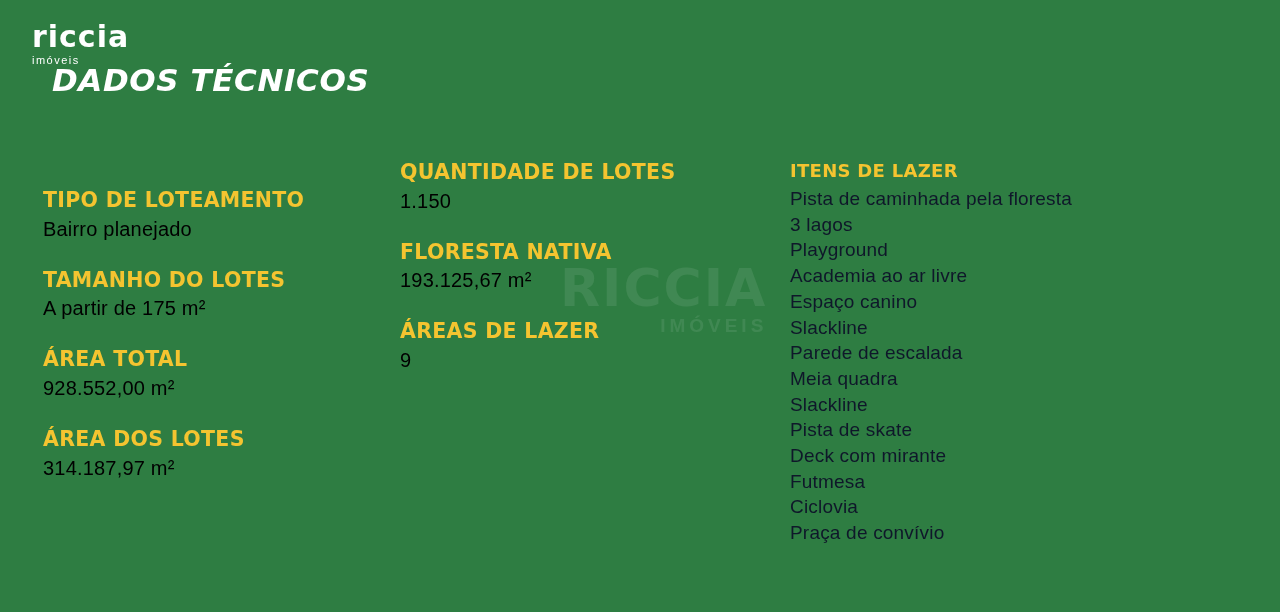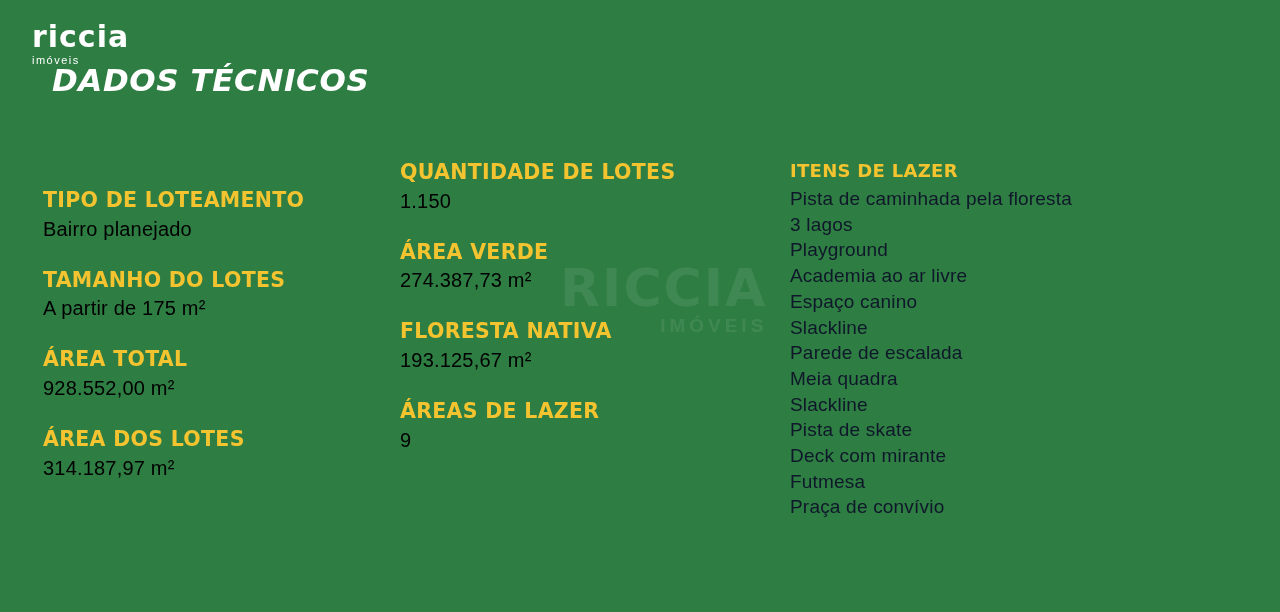--- a/index.html
+++ b/index.html
@@ -177,24 +177,20 @@
       <div class="field">
         <span class="field-label">ÁREA DOS LOTES</span>
         <span class="field-value">314.187,97 m²</span>
       </div>
     </div>
 
     <div class="col col-2">
       <div class="field">
         <span class="field-label">QUANTIDADE DE LOTES</span>
         <span class="field-value">1.150</span>
-      </div>
-      <div class="field">
-        <span class="field-label">ÁREA VERDE</span>
-        <span class="field-value">274.387,73 m²</span>
       </div>
       <div class="field">
         <span class="field-label">FLORESTA NATIVA</span>
         <span class="field-value">193.125,67 m²</span>
       </div>
       <div class="field">
         <span class="field-label">ÁREAS DE LAZER</span>
         <span class="field-value">9</span>
       </div>
     </div>
@@ -207,18 +203,19 @@
         <li>Playground</li>
         <li>Academia ao ar livre</li>
         <li>Espaço canino</li>
         <li>Slackline</li>
         <li>Parede de escalada</li>
         <li>Meia quadra</li>
         <li>Slackline</li>
         <li>Pista de skate</li>
         <li>Deck com mirante</li>
         <li>Futmesa</li>
+        <li>Ciclovia</li>
         <li>Praça de convívio</li>
       </ul>
     </div>
 
   </div>
 </div>
 
 </body></html>

